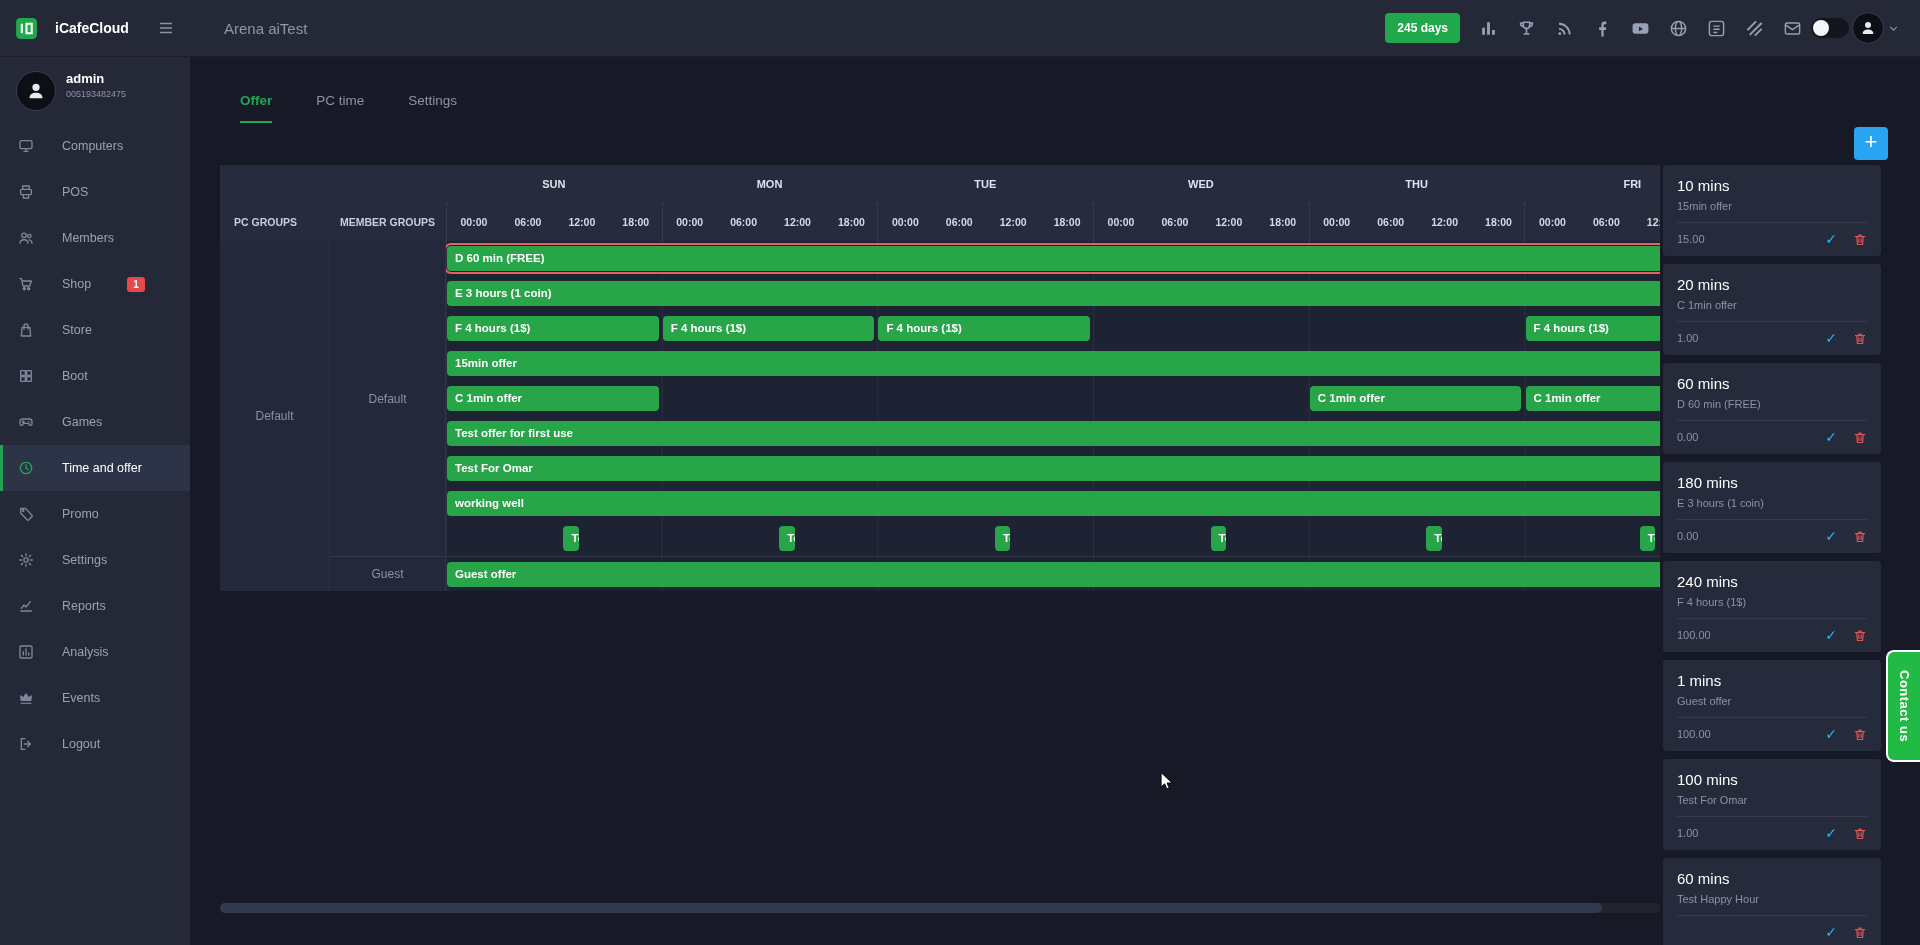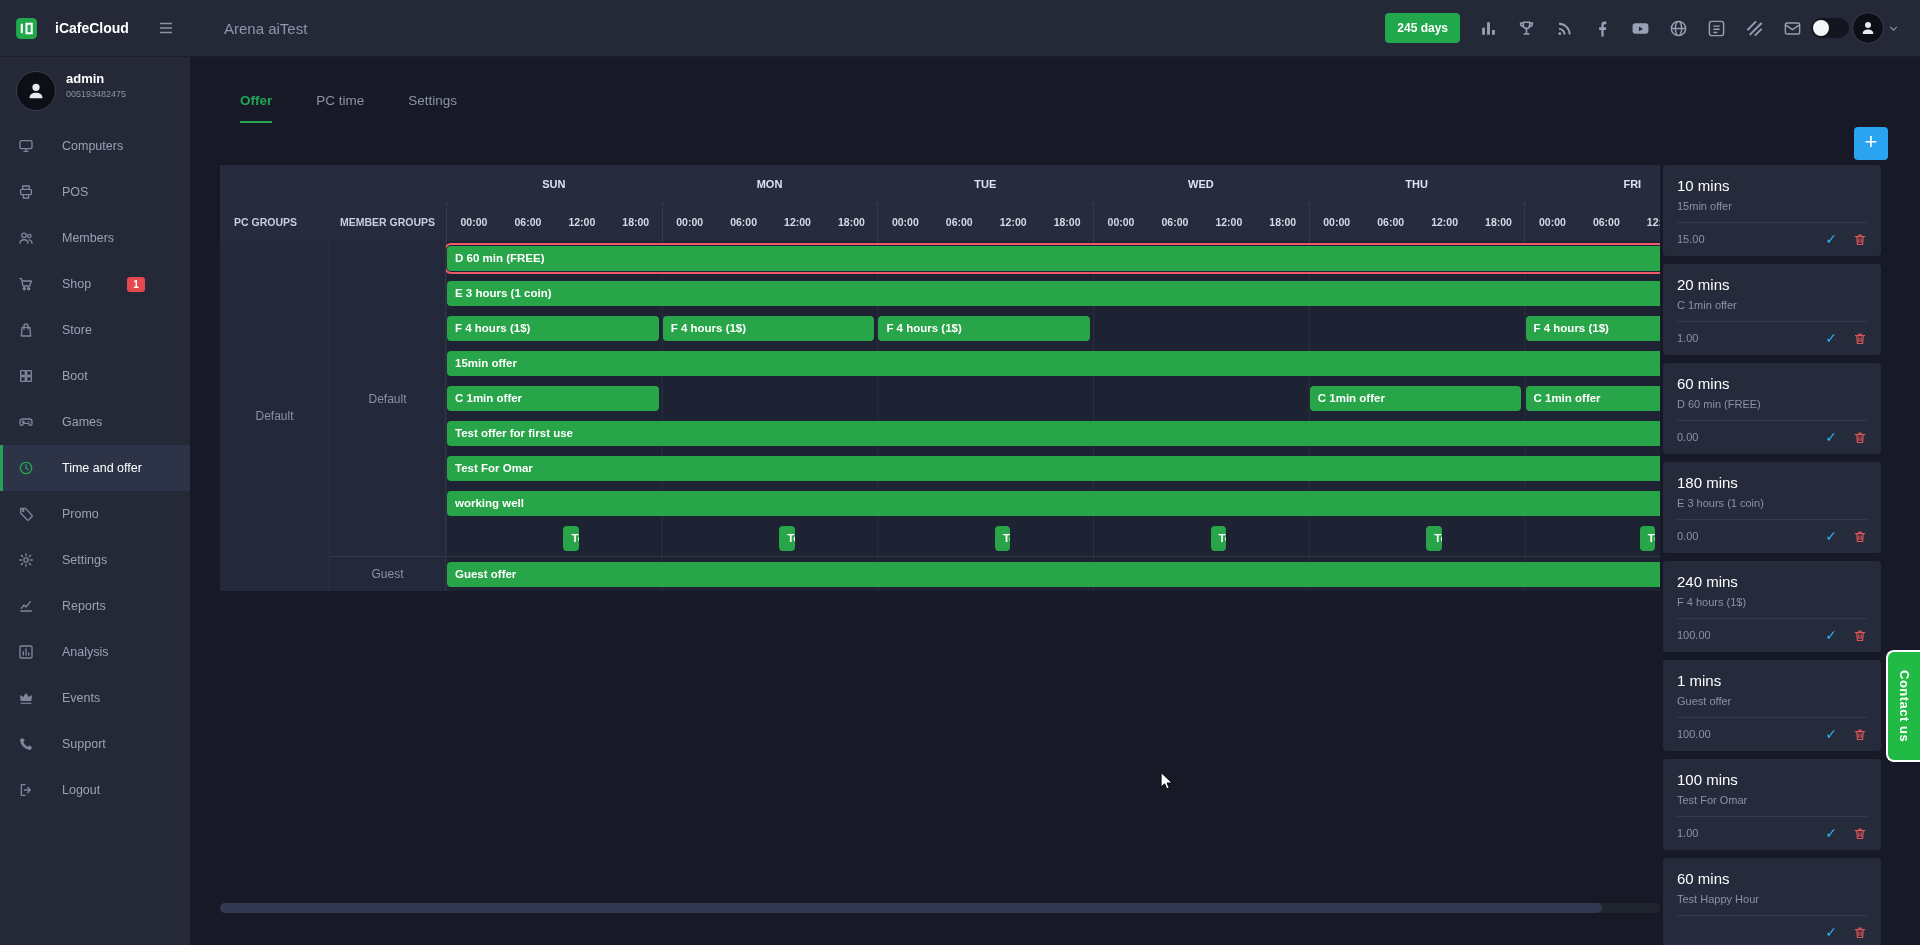--- a/index.html
+++ b/index.html
@@ -325,29 +325,20 @@
 
   </div>
       <div class="side-item">
     <span class="icon">
           <svg viewBox="0 0 24 24">
             <path d="M4 16.5L3 7.5l5 3L12 4l4 6.5 5-3-1 9z" fill="currentColor"></path>
             <path d="M4 19h16v1.8H4z" fill="currentColor"></path>
           </svg>
         </span>
     <span class="side-label">Events</span>
-
-  </div>
-      <div class="side-item">
-    <span class="icon">
-          <svg viewBox="0 0 24 24">
-            <path d="M6.8 3l3.4 3.4-2.2 2.8a13.5 13.5 0 0 0 6.8 6.8l2.8-2.2L21 17.2 18.8 21C10.5 20.6 3.4 13.5 3 5.2L6.8 3z" fill="currentColor"></path>
-          </svg>
-        </span>
-    <span class="side-label">Support</span>
 
   </div>
       <div class="side-item">
     <span class="icon">
           <svg viewBox="0 0 24 24" fill="none" stroke="currentColor" stroke-width="2" stroke-linecap="round" stroke-linejoin="round">
             <path d="M10.5 4H5v16h5.5M14.5 8l4 4-4 4M9.5 12h9"></path>
           </svg>
         </span>
     <span class="side-label">Logout</span>
 

